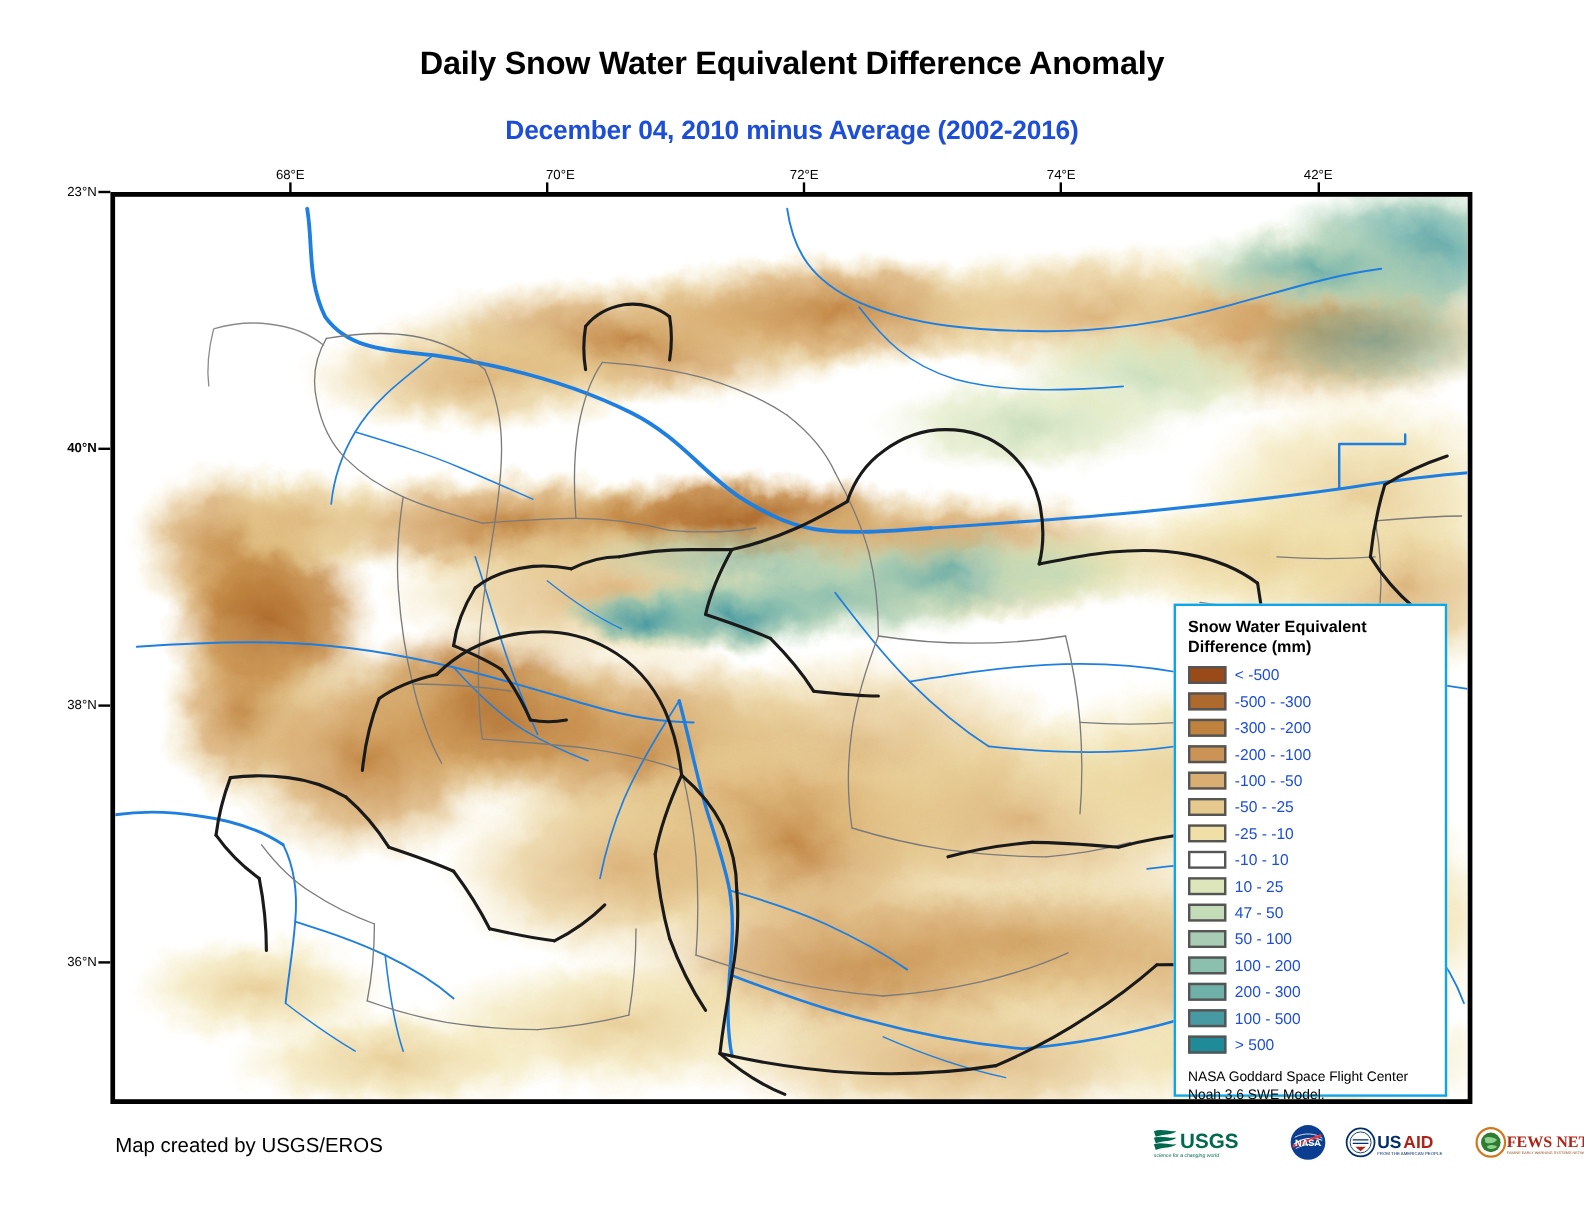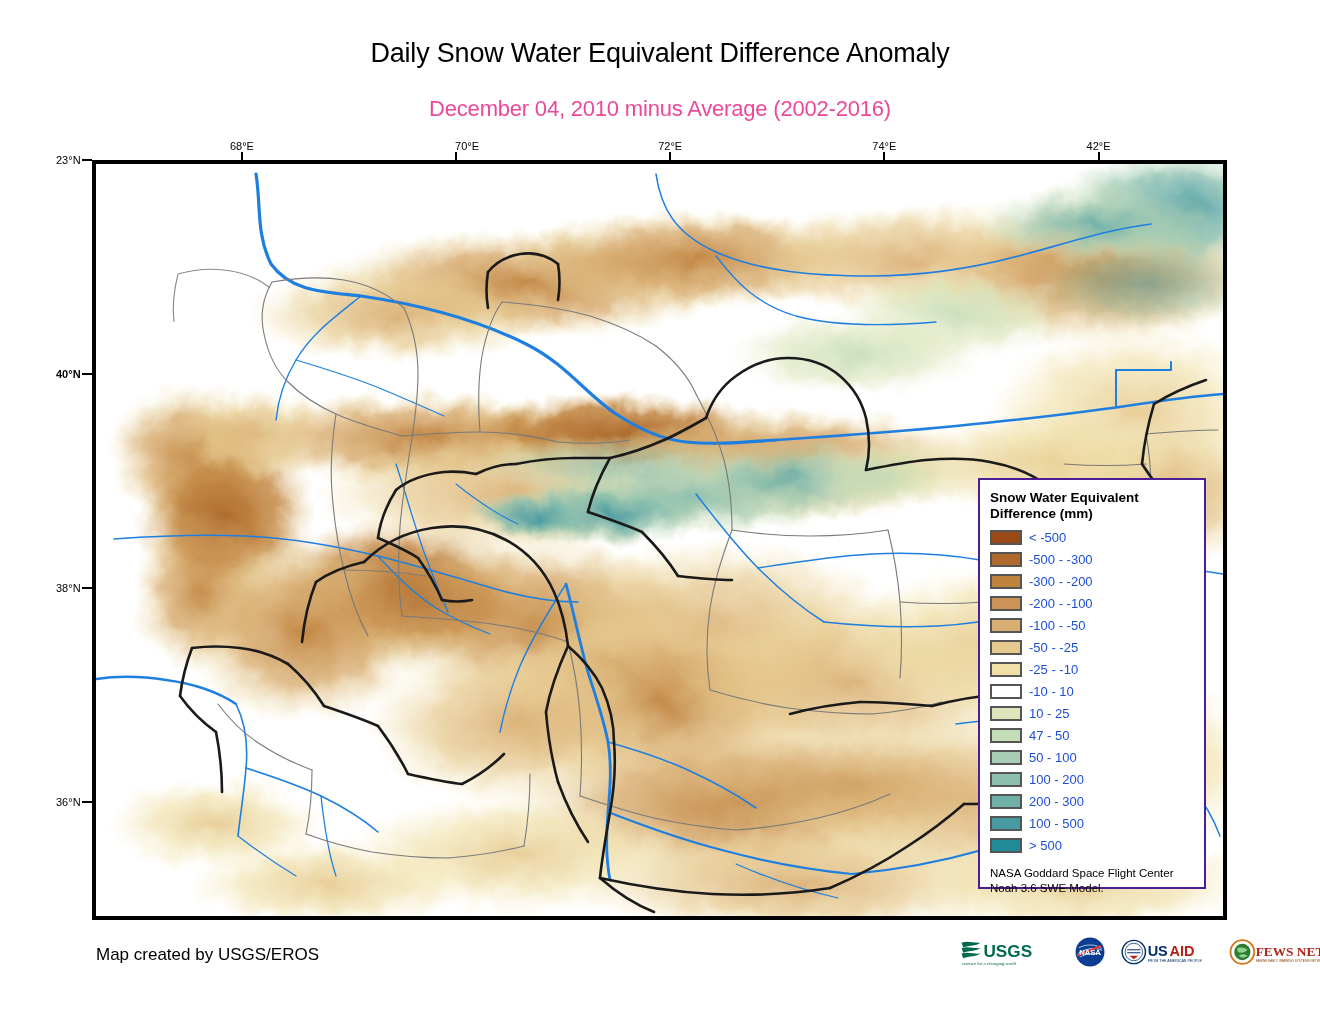--- a/index.html
+++ b/index.html
@@ -9,27 +9,27 @@
     background: #ffffff;
     font-family: "Liberation Sans", sans-serif;
     overflow: hidden;
   }
   #page { position: relative; width: 1320px; height: 1020px; background: #fff; }
 
   
   #title {
     position: absolute; left: 0; top: 38px; width: 1320px;
     text-align: center;
-    font-size: 27px; font-weight: normal; color: #000;
+    font-size: 27px; font-weight: bold; color: #000;
     letter-spacing: -0.2px;
   }
   #subtitle {
     position: absolute; left: 0; top: 96px; width: 1320px;
     text-align: center;
-    font-size: 22px; font-weight: normal; color: #ec4899;
+    font-size: 22px; font-weight: bold; color: #1d4ed8;
     letter-spacing: -0.2px;
   }
 
   
   #map-frame {
     position: absolute; left: 92px; top: 160px;
     width: 1135px; height: 760px;
     border: 4px solid #000;
     background: #ffffff;
     overflow: hidden;
@@ -49,23 +49,23 @@
     position: absolute; left: 56px;
     font-size: 11px; color: #000; transform: translateY(-50%);
     white-space: nowrap;
   }
   .lat-tick {
     position: absolute; left: 82px; width: 10px; height: 2px; background: #000;
   }
 
   
   #legend {
-    position: absolute; left: 978px; top: 478px;
+    position: absolute; left: 978px; top: 503px;
     width: 228px; height: 411px;
-    background: #ffffff; border: 2px solid #4c1d95;
+    background: #ffffff; border: 2px solid #0ea5e9;
     padding: 10px 10px 6px 10px;
   }
   #legend-title {
     font-size: 13.5px; font-weight: bold; color: #000;
     line-height: 1.18; margin-bottom: 5px; white-space: pre-line;
   }
   .legend-row { display: flex; align-items: center; height: 22px; }
   .legend-swatch {
     width: 32px; height: 15px; border: 2px solid #555555;
     flex: 0 0 auto; margin-right: 7px;

